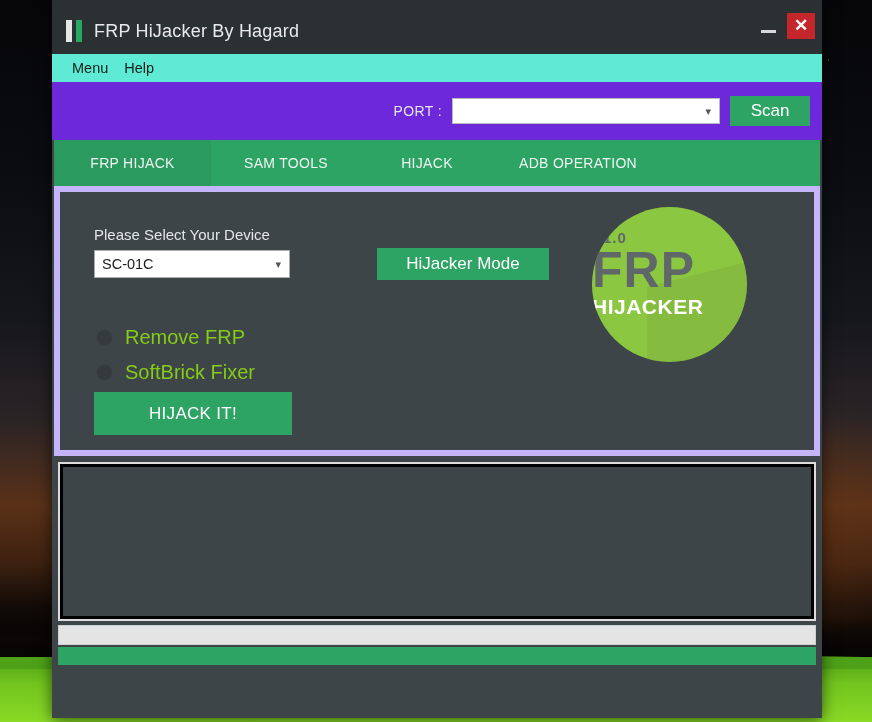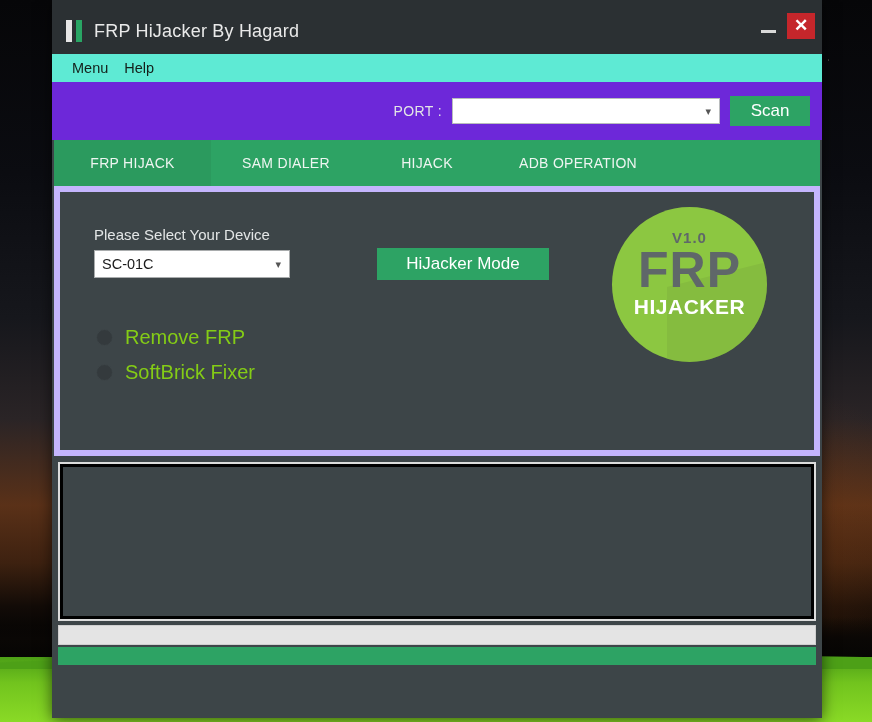--- a/index.html
+++ b/index.html
@@ -237,26 +237,26 @@
     position: absolute; left: 34px; top: 200px;
     width: 198px; height: 43px;
     background: #2da364;
     color: #ffffff;
     font-size: 17px;
     display: flex; align-items: center; justify-content: center;
     letter-spacing: .3px;
     cursor: pointer;
   }
   .logo-circle {
-    position: absolute; left: 552px; top: 15px;
+    position: absolute; left: 532px; top: 15px;
     width: 155px; height: 155px;
     border-radius: 50%;
     background: #8cc741;
     display: flex; flex-direction: column;
-    align-items: center;
+    align-items: flex-start;
     overflow: hidden;
   }
   .logo-circle::after {
     content: ""; position: absolute; right: -20px; top: 42%;
     width: 120px; height: 90px;
     background: rgba(110,150,60,.22);
     transform: skewY(-14deg);
   }
   .logo-v { margin-top: 22px; color: #5f6769; font-size: 15px; letter-spacing: 1px; font-weight: bold; z-index:1;}
   .logo-frp { margin-top: -2px; color: #5f6769; font-size: 50px; font-weight: bold; letter-spacing: 1px; line-height: 1.05; z-index:1;}
@@ -324,21 +324,21 @@
       <div class="port-label">PORT :</div>
       <div class="port-select">
         <span></span>
         <span class="chev">▾</span>
       </div>
       <div class="scan-btn">Scan</div>
     </div>
 
     <div class="tabbar">
       <div class="tab active">FRP HIJACK</div>
-      <div class="tab t-sam">SAM DIALER</div>
+      <div class="tab t-sam">SAM TOOLS</div>
       <div class="tab t-dial">HIJACK</div>
       <div class="tab t-adb">ADB OPERATION</div>
     </div>
 
     <div class="content-panel">
 
       <div class="device-label">Please Select Your Device</div>
 
       <div class="device-select">
         <span class="val">SC-01C</span>
@@ -350,20 +350,21 @@
       <div class="radio-row r1">
         <span class="radio-dot"></span>
         <span class="lbl">Remove FRP</span>
       </div>
 
       <div class="radio-row r2">
         <span class="radio-dot"></span>
         <span class="lbl">SoftBrick Fixer</span>
       </div>
 
+      <div class="hijack-btn">HIJACK IT!</div>
 
       <div class="logo-circle">
         <div class="logo-v">V1.0</div>
         <div class="logo-frp">FRP</div>
         <div class="logo-hij">HIJACKER</div>
       </div>
     </div>
 
     <div class="logbox-wrap">
       <div class="logbox"></div>

